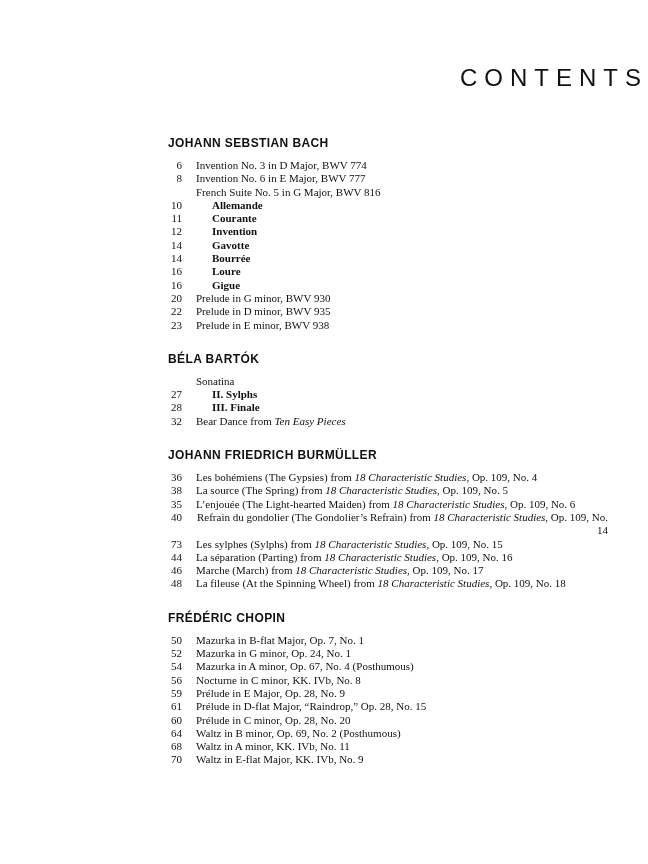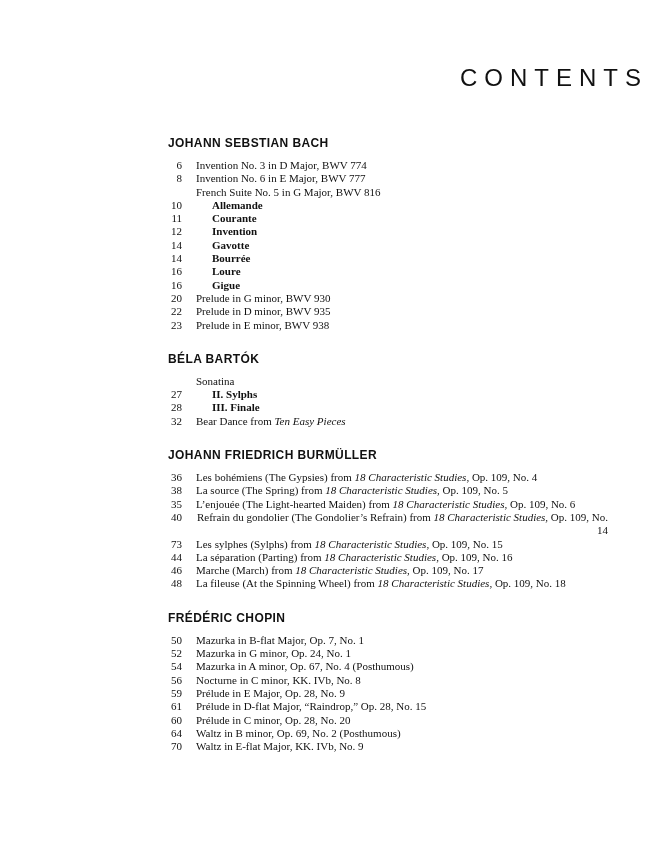--- a/index.html
+++ b/index.html
@@ -211,18 +211,22 @@
         </div>
         <div class="row">
           <span class="num">60</span>
           <span class="text"><span>Prélude in C minor, Op. 28, No. 20</span></span>
         </div>
         <div class="row">
           <span class="num">64</span>
           <span class="text"><span>Waltz in B minor, Op. 69, No. 2 (Posthumous)</span></span>
         </div>
         <div class="row">
+          <span class="num">68</span>
+          <span class="text"><span>Waltz in A minor, KK. IVb, No. 11</span></span>
+        </div>
+        <div class="row">
           <span class="num">70</span>
           <span class="text"><span>Waltz in E-flat Major, KK. IVb, No. 9</span></span>
         </div>
       </div>
     </div>
 </div>
 
 </body></html>

